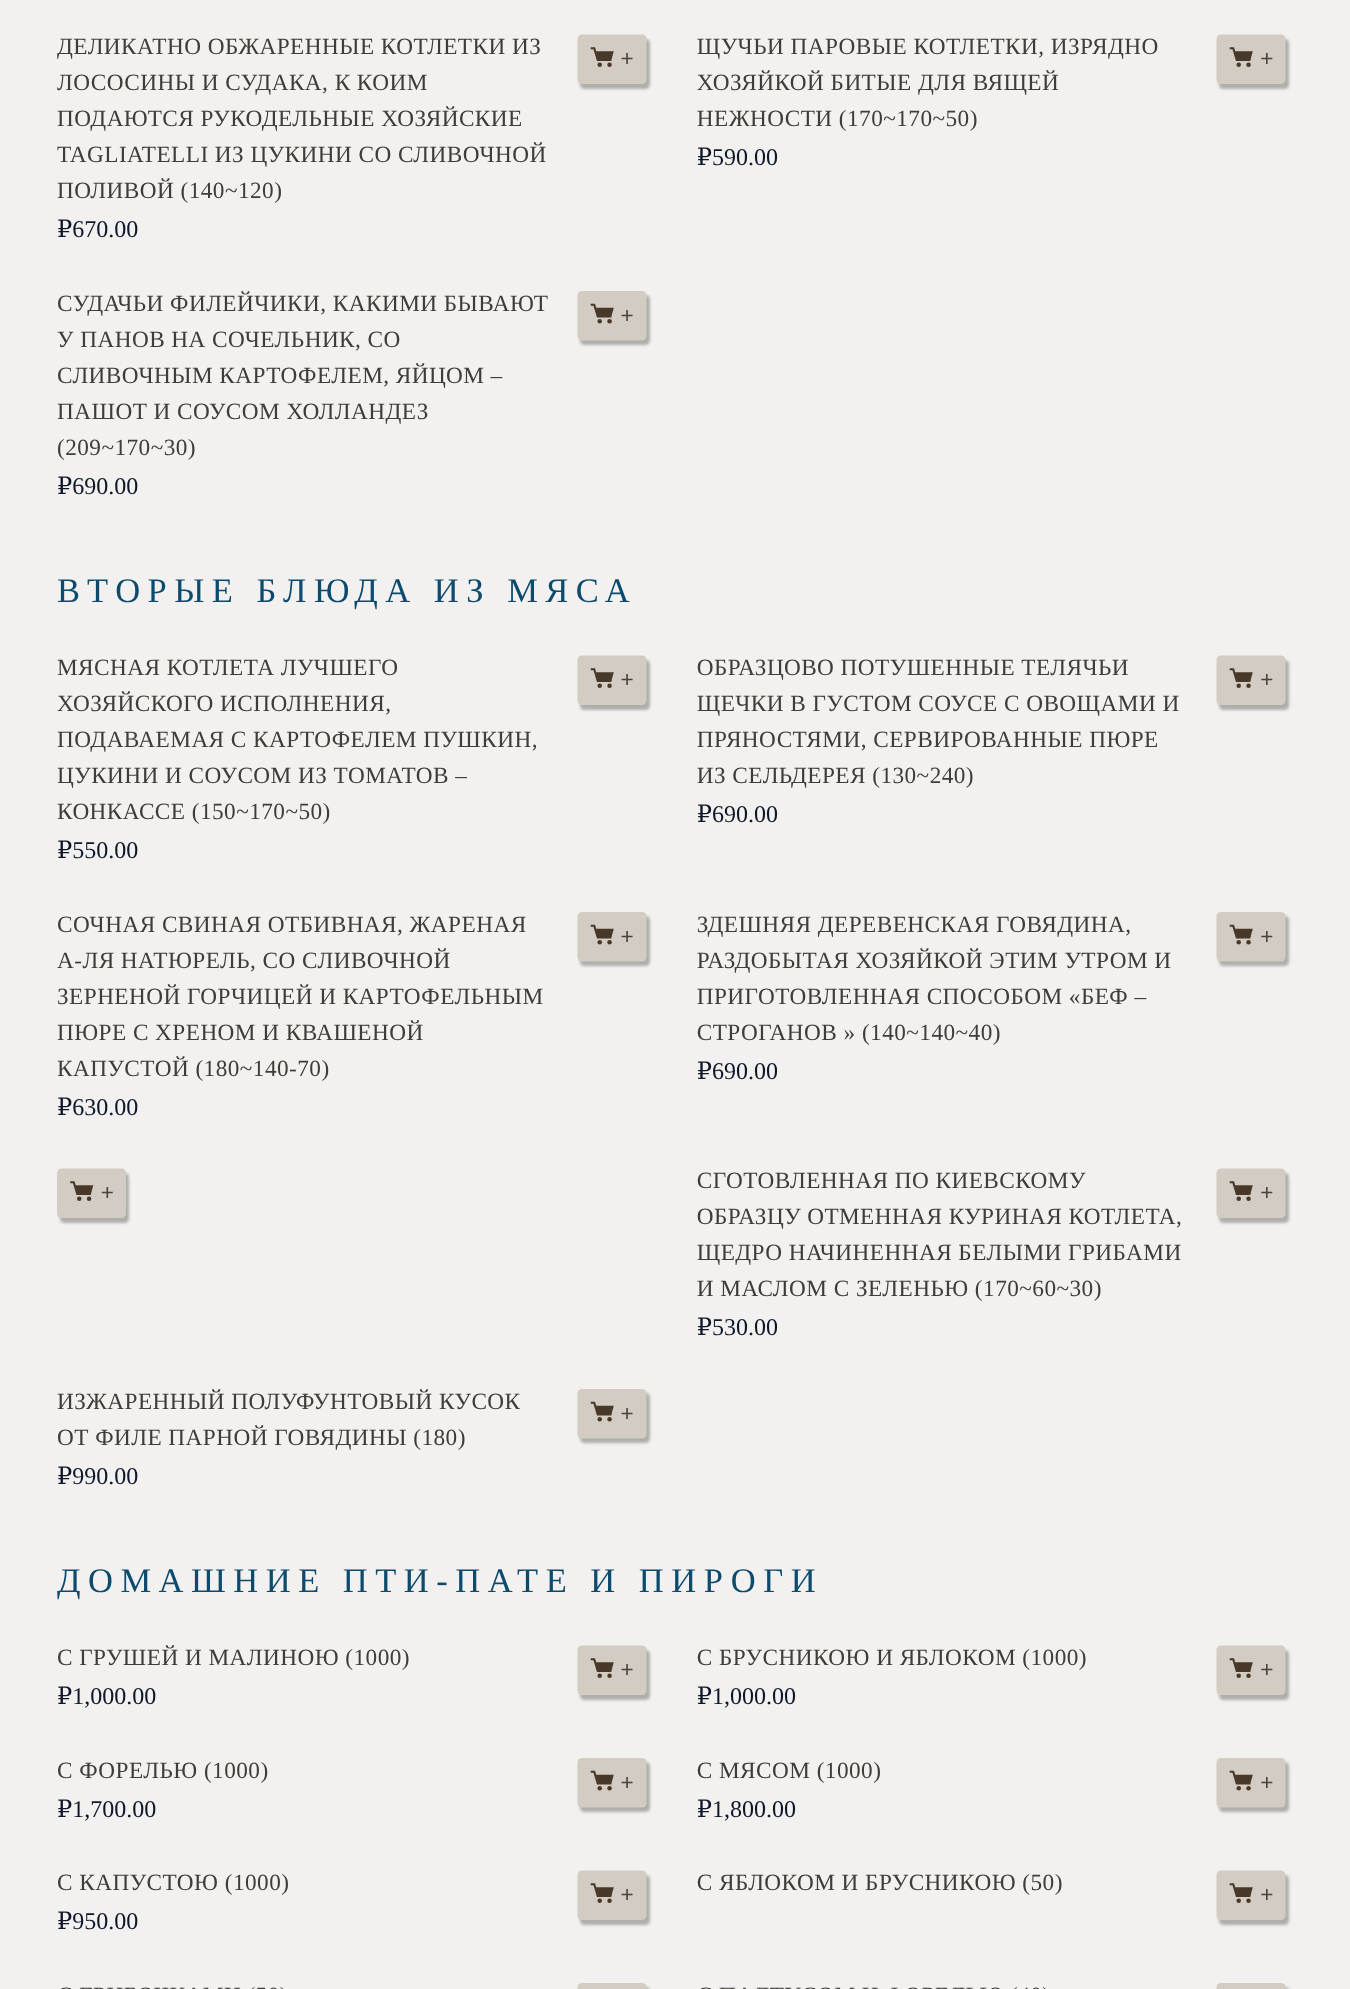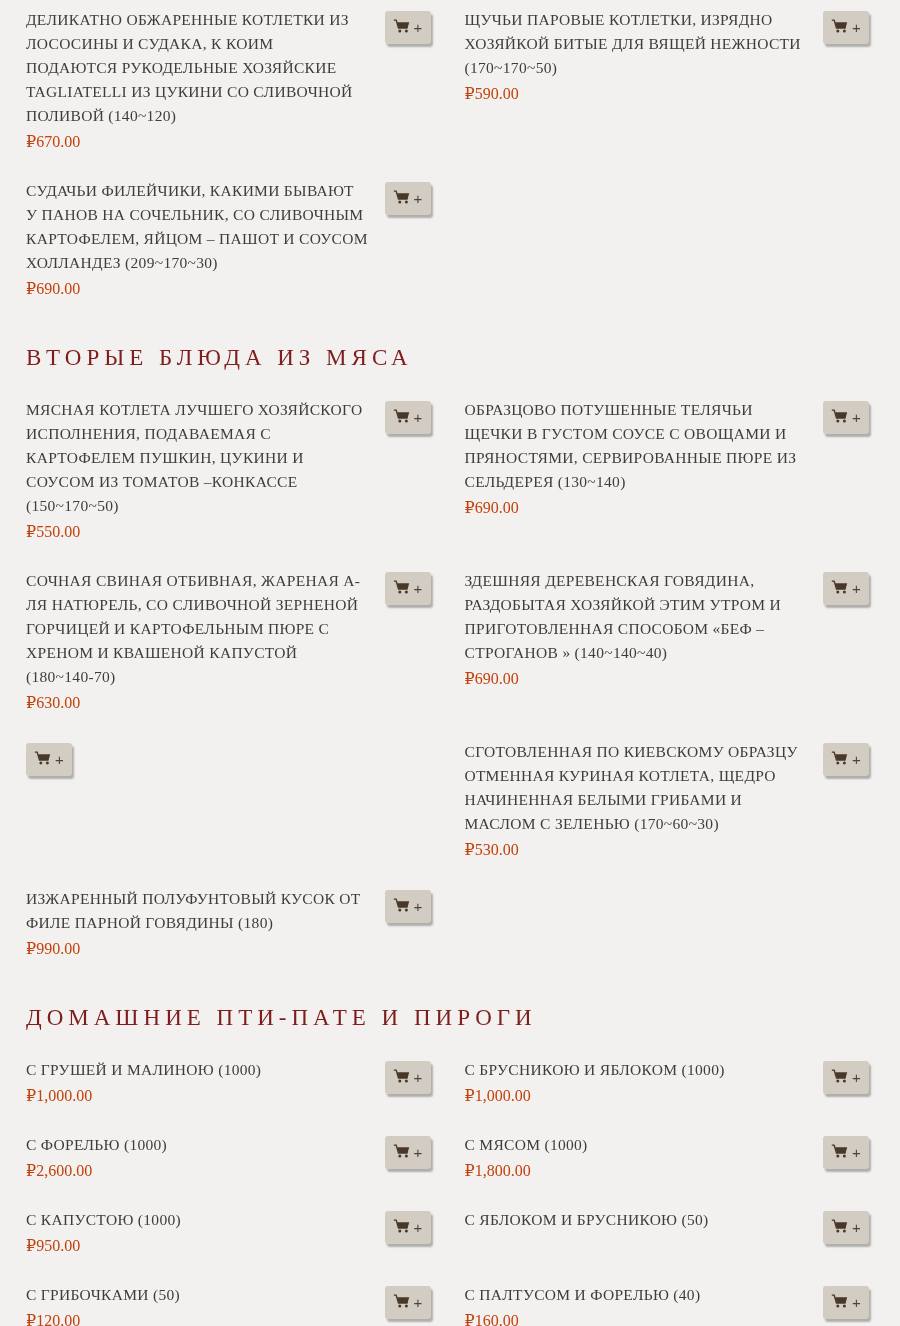--- a/index.html
+++ b/index.html
@@ -2,23 +2,23 @@
 <html><head>
 <meta charset="utf-8">
 <style>
   html, body { margin: 0; padding: 0; background: #f2f1ef; }
   .page {
     width: 900px;
     box-sizing: border-box;
     padding: 8px 31px 24px 26px;
     font-family: "Liberation Serif", "DejaVu Serif", serif;
   }
-  .menu-section { margin: 0; }
+  .menu-section { margin: 12px; }
   .section-heading {
-    color: #7f1d1d;
+    color: #0c4a6e;
     font-size: 23px;
     font-weight: normal;
     letter-spacing: 5px;
     margin: 45px 0 27px 0;
   }
   .items-grid {
     display: grid;
     grid-template-columns: 1fr 1fr;
     column-gap: 34px;
     row-gap: 26px;
@@ -26,21 +26,21 @@
   }
   .menu-item { display: flex; align-items: flex-start; }
   .item-text { flex: 1 1 auto; min-width: 0; padding-right: 16px; }
   .item-title {
     color: #403c37;
     font-size: 15.5px;
     line-height: 24px;
     letter-spacing: 0.3px;
   }
   .item-price {
-    color: #c2410c;
+    color: #0f172a;
     font-size: 16px;
     line-height: 22px;
     margin-top: 3px;
   }
   .add-btn {
     flex: 0 0 auto;
     width: 46px;
     height: 33px;
     margin-top: 3px;
     background: #d2ccc2;
@@ -143,21 +143,21 @@
           <circle cx="7.2" cy="12.9" r="1.6" fill="#483829"></circle>
           <circle cx="14.2" cy="12.9" r="1.6" fill="#483829"></circle>
         </svg>
       </span>
       <span class="plus-label">+</span>
     </button>
   </div>
 
   <div class="menu-item">
     <div class="item-text">
-      <div class="item-title">ОБРАЗЦОВО ПОТУШЕННЫЕ ТЕЛЯЧЬИ ЩЕЧКИ В ГУСТОМ СОУСЕ С ОВОЩАМИ И ПРЯНОСТЯМИ, СЕРВИРОВАННЫЕ ПЮРЕ ИЗ СЕЛЬДЕРЕЯ (130~140)</div>
+      <div class="item-title">ОБРАЗЦОВО ПОТУШЕННЫЕ ТЕЛЯЧЬИ ЩЕЧКИ В ГУСТОМ СОУСЕ С ОВОЩАМИ И ПРЯНОСТЯМИ, СЕРВИРОВАННЫЕ ПЮРЕ ИЗ СЕЛЬДЕРЕЯ (130~240)</div>
       <div class="item-price">₽690.00</div>
     </div>
     <button class="add-btn">
       <span class="cart-glyph">
         <svg width="17" height="15" viewBox="0 0 18 16" xmlns="http://www.w3.org/2000/svg">
           <polygon points="4.4,3.4 17.2,3.4 15.5,9.6 6.1,9.6" fill="#483829"></polygon>
           <polyline points="0.8,1.2 3.3,1.2 5.8,9.6 15.5,9.6" fill="none" stroke="#483829" stroke-width="1.5"></polyline>
           <circle cx="7.2" cy="12.9" r="1.6" fill="#483829"></circle>
           <circle cx="14.2" cy="12.9" r="1.6" fill="#483829"></circle>
         </svg>
@@ -289,21 +289,21 @@
           <circle cx="14.2" cy="12.9" r="1.6" fill="#483829"></circle>
         </svg>
       </span>
       <span class="plus-label">+</span>
     </button>
   </div>
 
   <div class="menu-item">
     <div class="item-text">
       <div class="item-title">С ФОРЕЛЬЮ (1000)</div>
-      <div class="item-price">₽2,600.00</div>
+      <div class="item-price">₽1,700.00</div>
     </div>
     <button class="add-btn">
       <span class="cart-glyph">
         <svg width="17" height="15" viewBox="0 0 18 16" xmlns="http://www.w3.org/2000/svg">
           <polygon points="4.4,3.4 17.2,3.4 15.5,9.6 6.1,9.6" fill="#483829"></polygon>
           <polyline points="0.8,1.2 3.3,1.2 5.8,9.6 15.5,9.6" fill="none" stroke="#483829" stroke-width="1.5"></polyline>
           <circle cx="7.2" cy="12.9" r="1.6" fill="#483829"></circle>
           <circle cx="14.2" cy="12.9" r="1.6" fill="#483829"></circle>
         </svg>
       </span>

